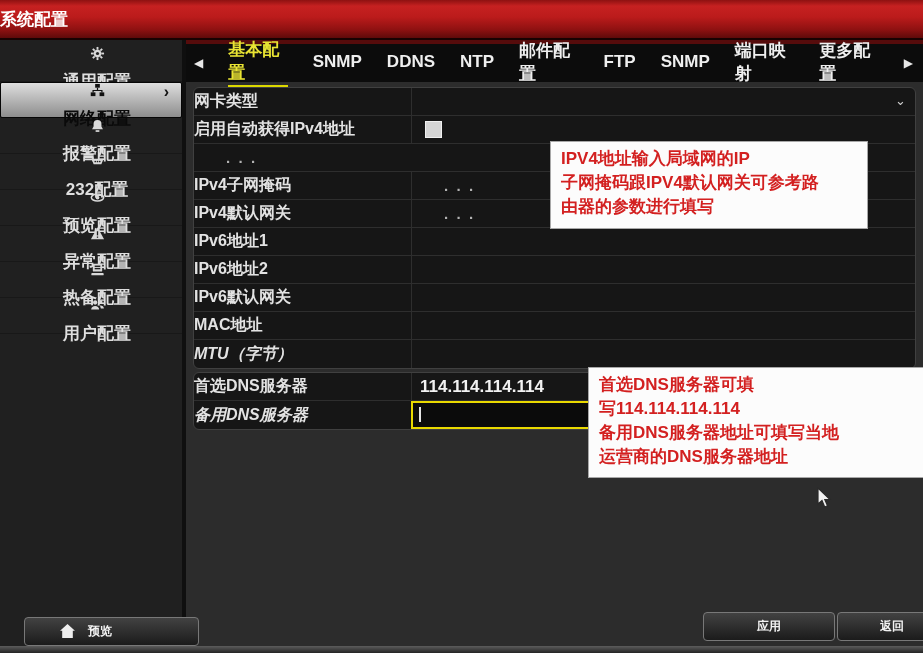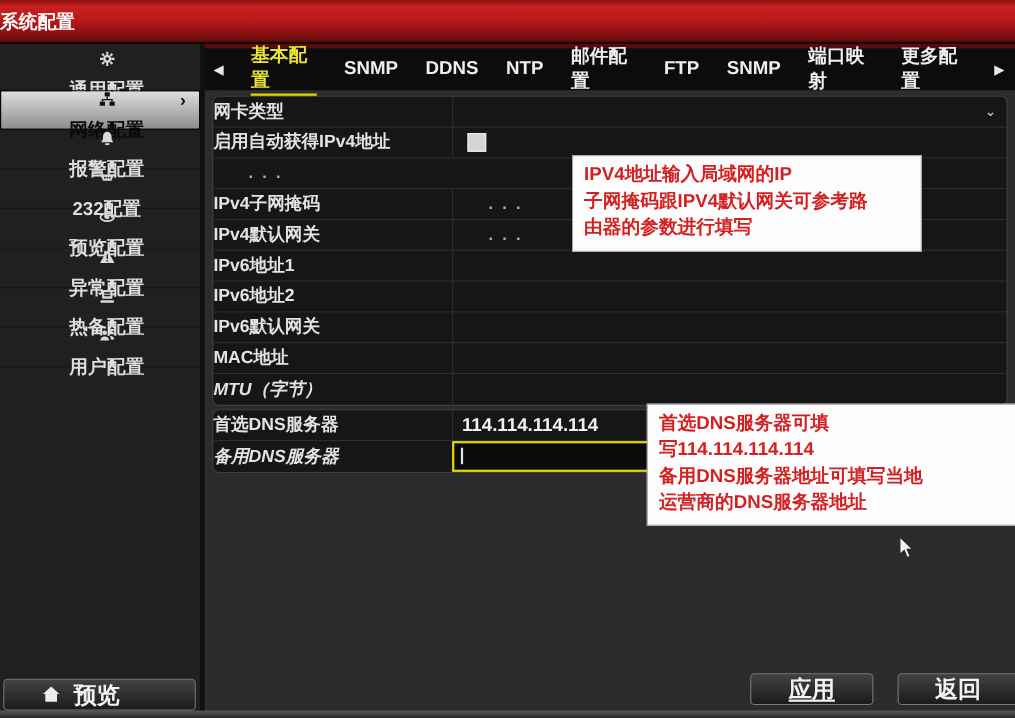--- a/index.html
+++ b/index.html
@@ -72,31 +72,31 @@
     border:2px solid #e9d900; background:#0b0b0b; box-sizing:border-box;
   }
   .caret{position:absolute; left:6px; top:4px; width:1.5px; height:15px; background:#e6e6e6;}
   
   .note{
     position:absolute; z-index:40; box-sizing:border-box;
     background:#fcfcfc; border:1px solid #a8a8a8;
     color:#d32020; font-size:17px; font-weight:bold; line-height:24px;
     padding:5px 10px; white-space:nowrap; overflow:hidden;
   }
-  .note1{left:520px; top:141px; width:318px; height:88px;}
+  .note1{left:550px; top:141px; width:318px; height:88px;}
   .note2{left:588px; top:367px; width:336px; height:111px;}
   
   .btn{
     position:absolute; height:29px; box-sizing:border-box;
     background:linear-gradient(#424242,#1b1b1b);
     border:1px solid #787878; border-radius:4px;
-    color:#f2f2f2; font-size:21px; font-weight:bold;
-    display:flex; align-items:center; justify-content:center;
-  }
-  .btn-apply{left:682px; top:612px; width:112px;text-decoration:underline;}
+    color:#f2f2f2; font-size:12px; font-weight:bold;
+    display:flex; align-items:center; justify-content:center;margin-left:21px;
+  }
+  .btn-apply{left:682px; top:612px; width:132px;}
   .btn-back{left:816px; top:612px; width:110px;}
   .btn-preview{
     left:3px; top:617px; width:175px; justify-content:flex-start;
     padding-left:34px; gap:12px;
   }
   .btn-preview .ic{color:#eeeeee; display:flex;}
   .bottom-strip{
     position:absolute; left:0; top:646px; width:923px; height:7px;
     background:linear-gradient(#5c5c5c,#242424);
   }

